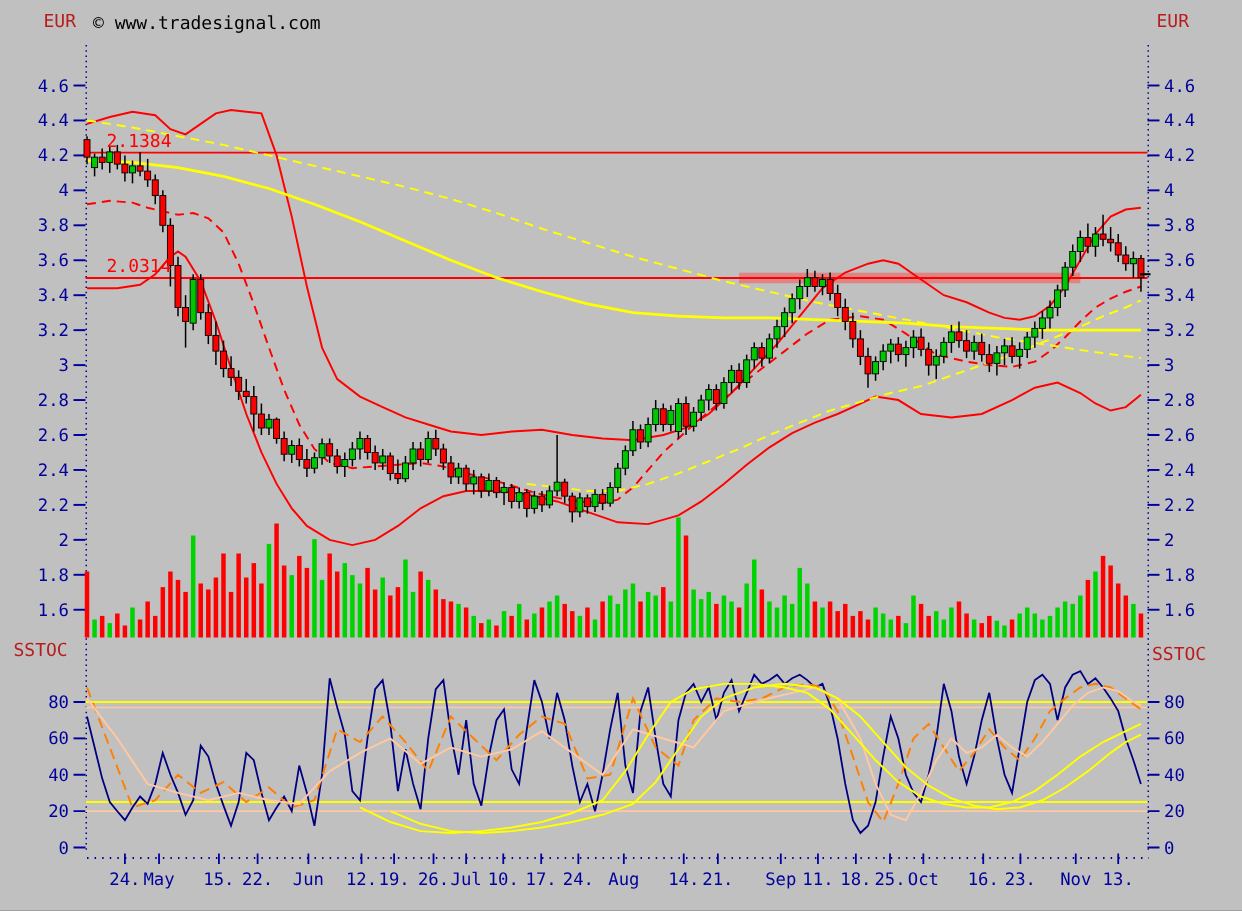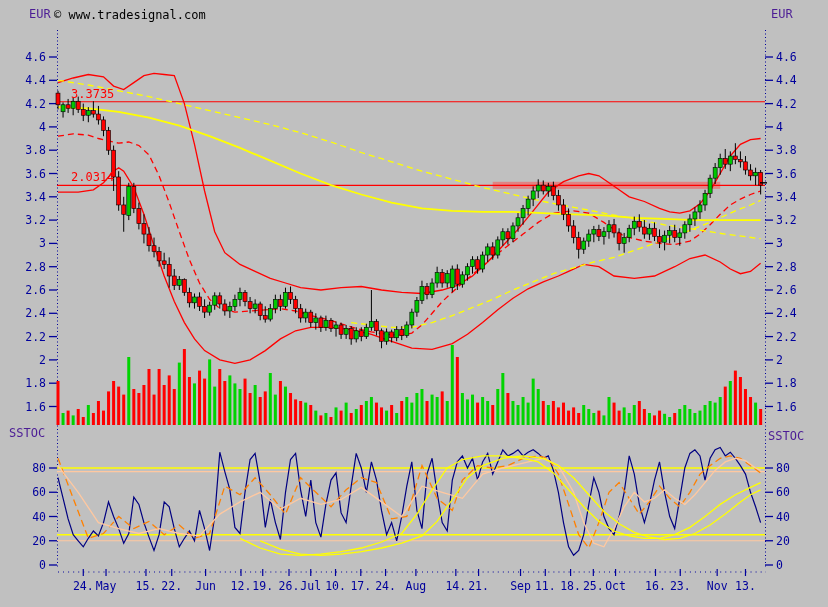--- a/index.html
+++ b/index.html
@@ -1,20 +1,20 @@
 <!DOCTYPE html>
 <html><head>
 <meta charset="utf-8">
 <style>
   html,body{margin:0;padding:0;background:#888;}
   .screen{position:relative;width:828px;height:607px;background:#c0c0c0;
           font-family:"DejaVu Sans Mono",monospace;overflow:hidden}
   svg{position:absolute;left:0;top:0}
   .lbl{position:absolute;font-size:12px;line-height:1;white-space:pre}
-  .blue{color:#4c1d95}
+  .blue{color:#b91c1c}
   .redtxt{color:#ff0000}
   .blacktxt{color:#000000}
 </style>
 </head>
 <body>
 
 <div class="screen">
   <svg id="cv" width="828" height="607">
       <g>
         <line x1="57.5" y1="30" x2="57.5" y2="568" stroke="#00009c" stroke-width="1" stroke-dasharray="1,2.5"></line>
@@ -620,19 +620,19 @@
       </g>
       <g>
         <polyline points="240.0,538.3 260.2,548.0 280.4,554.1 300.6,555.3 320.9,554.1 341.1,551.7 361.3,548.0 381.5,542.0 401.7,533.5 416.9,514.1 432.1,489.8 447.2,468.0 462.4,459.5 482.6,455.9 502.8,455.9 523.1,458.3 538.2,461.9 553.4,472.9 568.6,489.8 583.7,506.8 598.9,521.4 614.0,531.0 629.2,535.9 644.4,538.3 659.5,538.3 674.7,534.7 689.9,527.4 705.0,516.5 720.2,504.4 735.4,494.7 750.5,487.4 760.6,482.6" fill="none" stroke="#ffff00" stroke-width="1.3"></polyline>
       </g>
       <g>
         <polyline points="260.2,540.8 280.4,549.2 300.6,554.1 320.9,555.3 341.1,554.1 361.3,551.7 381.5,548.0 401.7,543.2 422.0,535.9 437.1,521.4 452.3,499.5 467.5,477.7 482.6,465.6 502.8,458.3 523.1,455.9 543.3,458.3 558.4,465.6 573.6,477.7 588.8,494.7 603.9,511.6 619.1,523.8 634.3,532.3 649.4,537.1 664.6,539.5 679.8,538.3 694.9,533.5 710.1,525.0 725.3,514.1 740.4,501.9 750.5,494.7 760.6,489.8" fill="none" stroke="#ffff00" stroke-width="1.3"></polyline>
       </g>
     </svg>
 
   <div class="lbl blue" style="left:29px;top:8px">EUR</div>
-  <div class="lbl blacktxt" style="left:54px;top:9px">© www.tradesignal.com</div>
+  <div class="lbl blacktxt" style="left:62px;top:9px">© www.tradesignal.com</div>
   <div class="lbl blue" style="left:771px;top:8px">EUR</div>
   <div class="lbl blue" style="left:9px;top:427px">SSTOC</div>
   <div class="lbl blue" style="left:768px;top:430px">SSTOC</div>
-  <div class="lbl redtxt" style="left:71px;top:88px">3.3735</div>
+  <div class="lbl redtxt" style="left:71px;top:88px">2.1384</div>
   <div class="lbl redtxt" style="left:71px;top:171px">2.0314</div>
 </div>
 
 </body></html>

